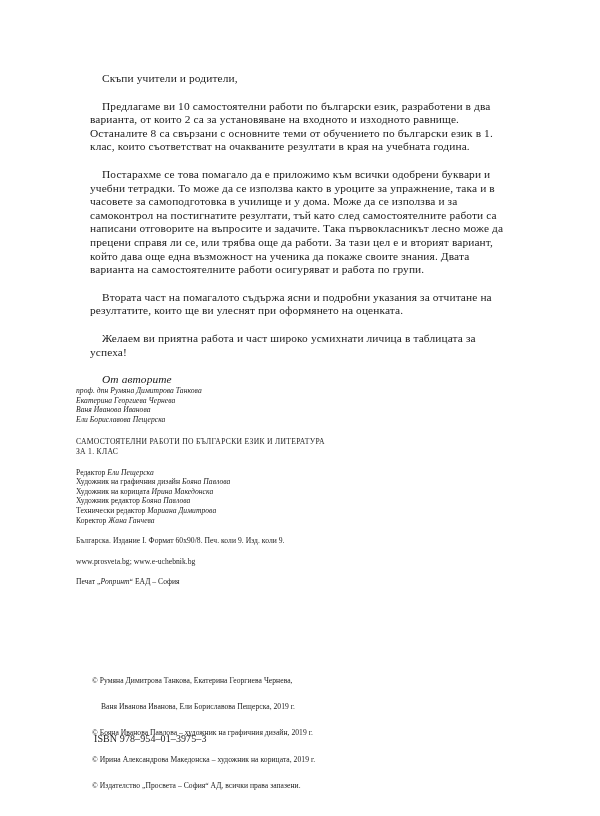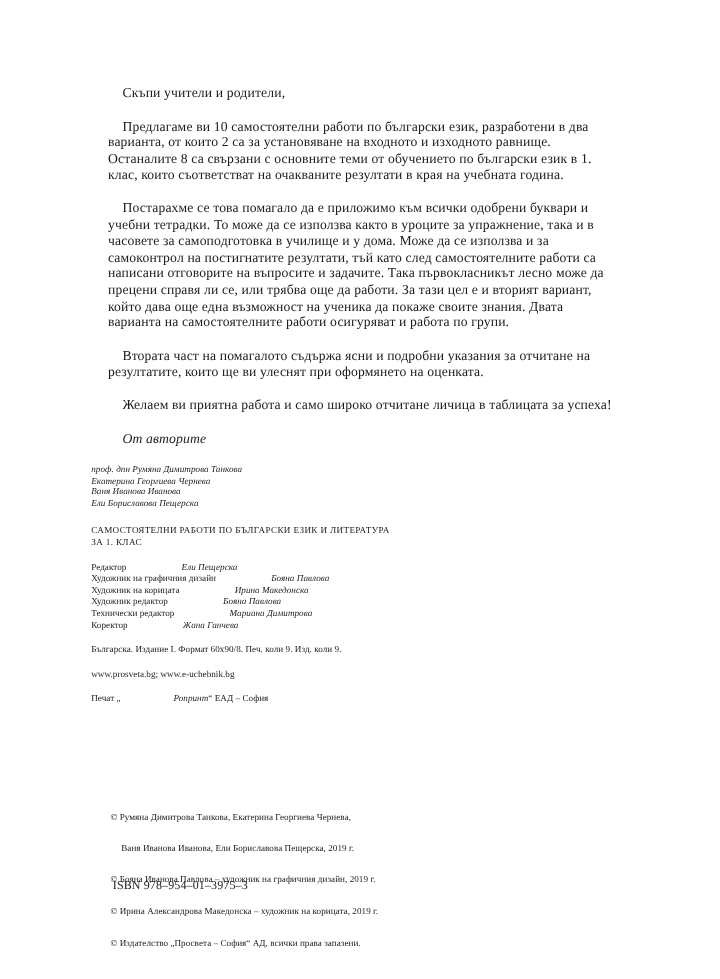--- a/index.html
+++ b/index.html
@@ -76,21 +76,21 @@
     margin: 0;
     white-space: pre-wrap;
   }
   .authors .ln {
     font-style: italic;
   }
   .booktitle .ln {
     font-style: normal;
     letter-spacing: 0.04em;
   }
-  .name { font-style: italic; margin-left: 44px; }
+  .name { font-style: italic; }
 
   
   .copyright {
     position: absolute;
     left: 76px;
     top: 660px;
     width: 452px;
     font-size: 7.6px;
     line-height: 10.2px;
     letter-spacing: 0.005em;
@@ -115,21 +115,21 @@
 </head>
 <body>
 
 <div class="page">
 
   <section class="preface">
     <p>Скъпи учители и родители,</p>
     <p>Предлагаме ви 10 самостоятелни работи по български език, разработени в два варианта, от които 2 са за установяване на входното и изходното равнище. Останалите 8 са свързани с основните теми от обучението по български език в 1. клас, които съответстват на очакваните резултати в края на учебната година.</p>
     <p>Постарахме се това помагало да е приложимо към всички одобрени буквари и учебни тетрадки. То може да се използва както в уроците за упражнение, така и в часовете за самоподготовка в училище и у дома. Може да се използва и за самоконтрол на постигнатите резултати, тъй като след самостоятелните работи са написани отговорите на въпросите и задачите. Така първокласникът лесно може да прецени справя ли се, или трябва още да работи. За тази цел е и вторият вариант, който дава още една възможност на ученика да покаже своите знания. Двата варианта на самостоятелните работи осигуряват и работа по групи.</p>
     <p>Втората част на помагалото съдържа ясни и подробни указания за отчитане на резултатите, които ще ви улеснят при оформянето на оценката.</p>
-    <p>Желаем ви приятна работа и само широко отчитане личица в таблицата за успеха!</p>
+    <p>Желаем ви приятна работа и част широко усмихнати личица в таблицата за успеха!</p>
     <p class="sig">От авторите</p>
   </section>
 
   <section class="colophon">
 
     <div class="blk authors">
       <p class="ln">проф. дпн Румяна Димитрова Танкова</p>
       <p class="ln">Екатерина Георгиева Чернева</p>
       <p class="ln">Ваня Иванова Иванова</p>
       <p class="ln">Ели Бориславова Пещерска</p>

